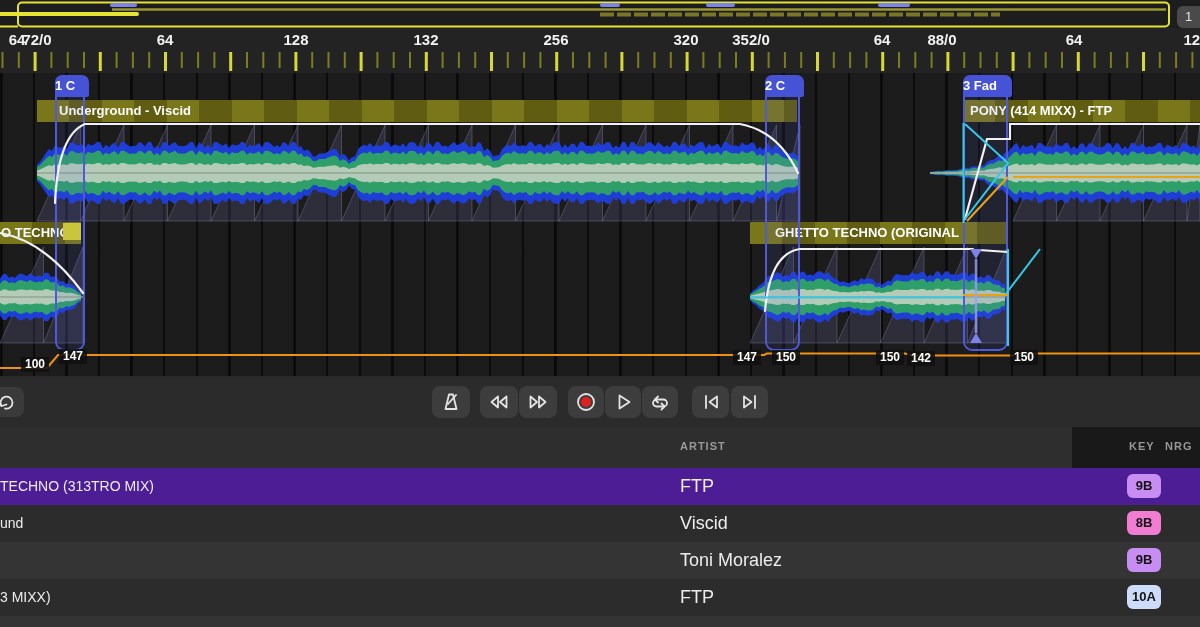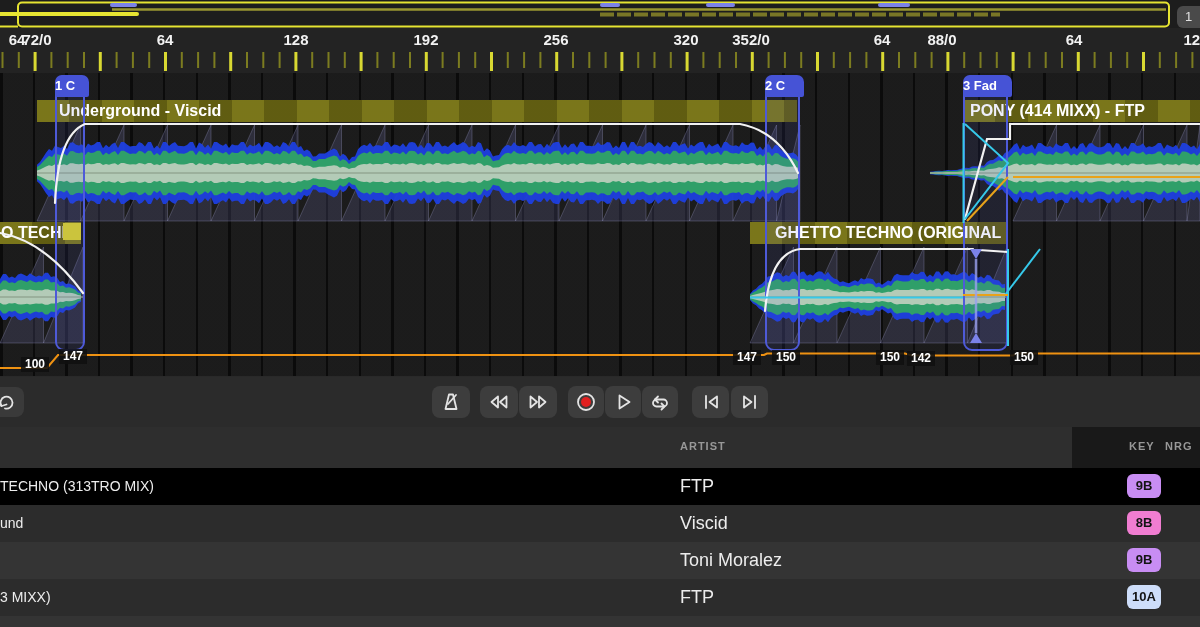--- a/index.html
+++ b/index.html
@@ -12,21 +12,21 @@
     border-radius:6px 0 0 6px;color:#e0e0e0;font-size:13px;line-height:22px;text-align:center;}
 
   
   #ruler{position:absolute;left:0;top:28px;width:1200px;height:45px;background:#232323;}
   .ruler-label{position:absolute;top:3px;transform:translateX(-50%);color:#f2f2f2;
     font-size:15px;font-weight:bold;white-space:nowrap;}
 
   
   #timeline{position:absolute;left:0;top:73px;width:1200px;height:303px;background:#181818;
     background-image:repeating-linear-gradient(90deg,rgba(0,0,0,0.55) 0px,rgba(0,0,0,0.55) 2.5px,rgba(255,255,255,0.015) 2.5px,rgba(255,255,255,0.015) 32.6px);}
-  .titlebar{position:absolute;height:22px;background:#6b6713;color:#fff;font-size:16px;
+  .titlebar{position:absolute;height:22px;background:#6b6713;color:#fff;font-size:13px;
     font-weight:bold;line-height:22px;white-space:nowrap;overflow:hidden;
     background-image:repeating-linear-gradient(90deg,rgba(255,255,90,0.10) 0 32px,rgba(0,0,0,0.10) 32px 65px);}
   .titlebar .patch{position:absolute;top:1px;width:18px;height:17px;background:#d9d02b;}
   svg.layer{position:absolute;left:0;top:0;}
   .marker-region{position:absolute;top:2px;height:276px;border:2px solid #4e5ad8;border-radius:9px;
     background:rgba(90,100,225,0.10);box-sizing:border-box;}
   .marker-pill{position:absolute;left:-2px;top:-2px;height:22px;background:#4653d6;
     border-radius:7px 7px 2px 2px;color:#fff;font-size:13px;font-weight:bold;line-height:22px;
     box-sizing:border-box;overflow:hidden;white-space:nowrap;}
   .tempo-label{position:absolute;transform:translateX(-50%);background:rgba(16,16,16,0.88);
@@ -144,21 +144,21 @@
         <line x1="1143.4999999999986" y1="24" x2="1143.4999999999986" y2="43" stroke="#d8d832" stroke-width="3"></line>
         <line x1="1159.7999999999986" y1="24" x2="1159.7999999999986" y2="40" stroke="#7c7c20" stroke-width="2"></line>
         <line x1="1176.0999999999985" y1="24" x2="1176.0999999999985" y2="40" stroke="#7c7c20" stroke-width="2"></line>
         <line x1="1192.3999999999985" y1="24" x2="1192.3999999999985" y2="40" stroke="#7c7c20" stroke-width="2"></line>
       </svg>
     <div id="ruler-labels">
         <div class="ruler-label" style="left: 17px;">64</div>
         <div class="ruler-label" style="left: 37px;">72/0</div>
         <div class="ruler-label" style="left: 165px;">64</div>
         <div class="ruler-label" style="left: 296px;">128</div>
-        <div class="ruler-label" style="left: 426px;">192</div>
+        <div class="ruler-label" style="left: 426px;">132</div>
         <div class="ruler-label" style="left: 556px;">256</div>
         <div class="ruler-label" style="left: 686px;">320</div>
         <div class="ruler-label" style="left: 751px;">352/0</div>
         <div class="ruler-label" style="left: 882px;">64</div>
         <div class="ruler-label" style="left: 942px;">88/0</div>
         <div class="ruler-label" style="left: 1074px;">64</div>
         <div class="ruler-label" style="left: 1196px;">128</div>
       </div>
   </div>
 
@@ -315,21 +315,21 @@
       </div>
     </div>
 
   <div id="tracklist">
     <div id="tl-header">
       <div class="col-head" style="left:680px">ARTIST</div>
       <div class="col-head" style="left:1129px;width:34px;text-align:left">KEY</div>
       <div class="col-head" style="left:1165px">NRG</div>
     </div>
     <div id="tl-rows">
-        <div class="trow" style="top: 41px; background: #000000;">
+        <div class="trow" style="top: 41px; background: #4c1d95;">
           <div class="c-title">TECHNO (313TRO MIX)</div>
           <div class="c-artist">FTP</div>
           <div class="c-key" style="background: rgb(200, 141, 243);">9B</div>
         </div>
         <div class="trow" style="top: 78px; background: rgb(44, 44, 44);">
           <div class="c-title">und</div>
           <div class="c-artist">Viscid</div>
           <div class="c-key" style="background: rgb(240, 125, 209);">8B</div>
         </div>
         <div class="trow" style="top: 115px; background: rgb(52, 52, 52);">

